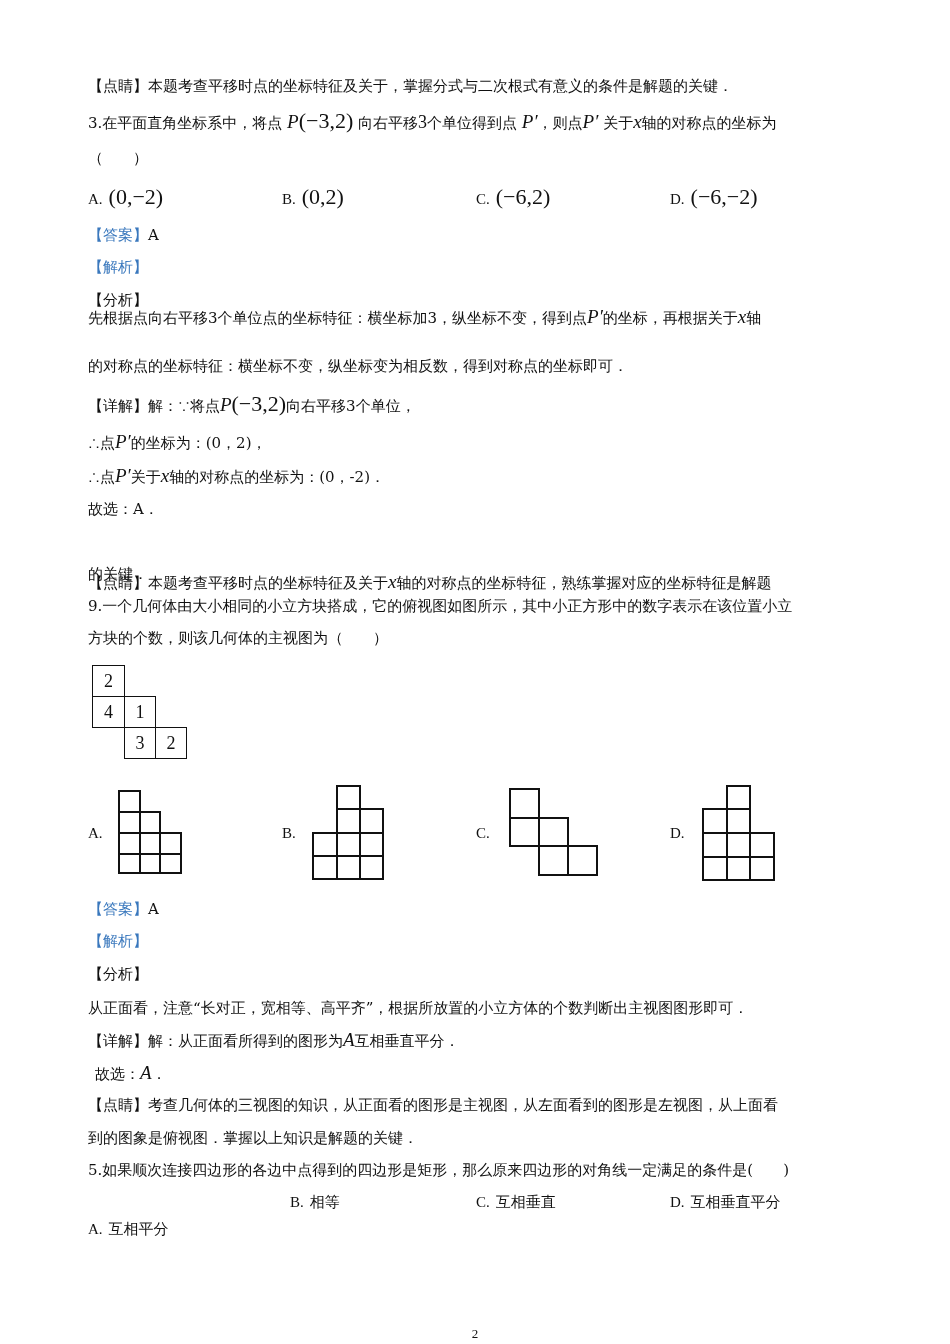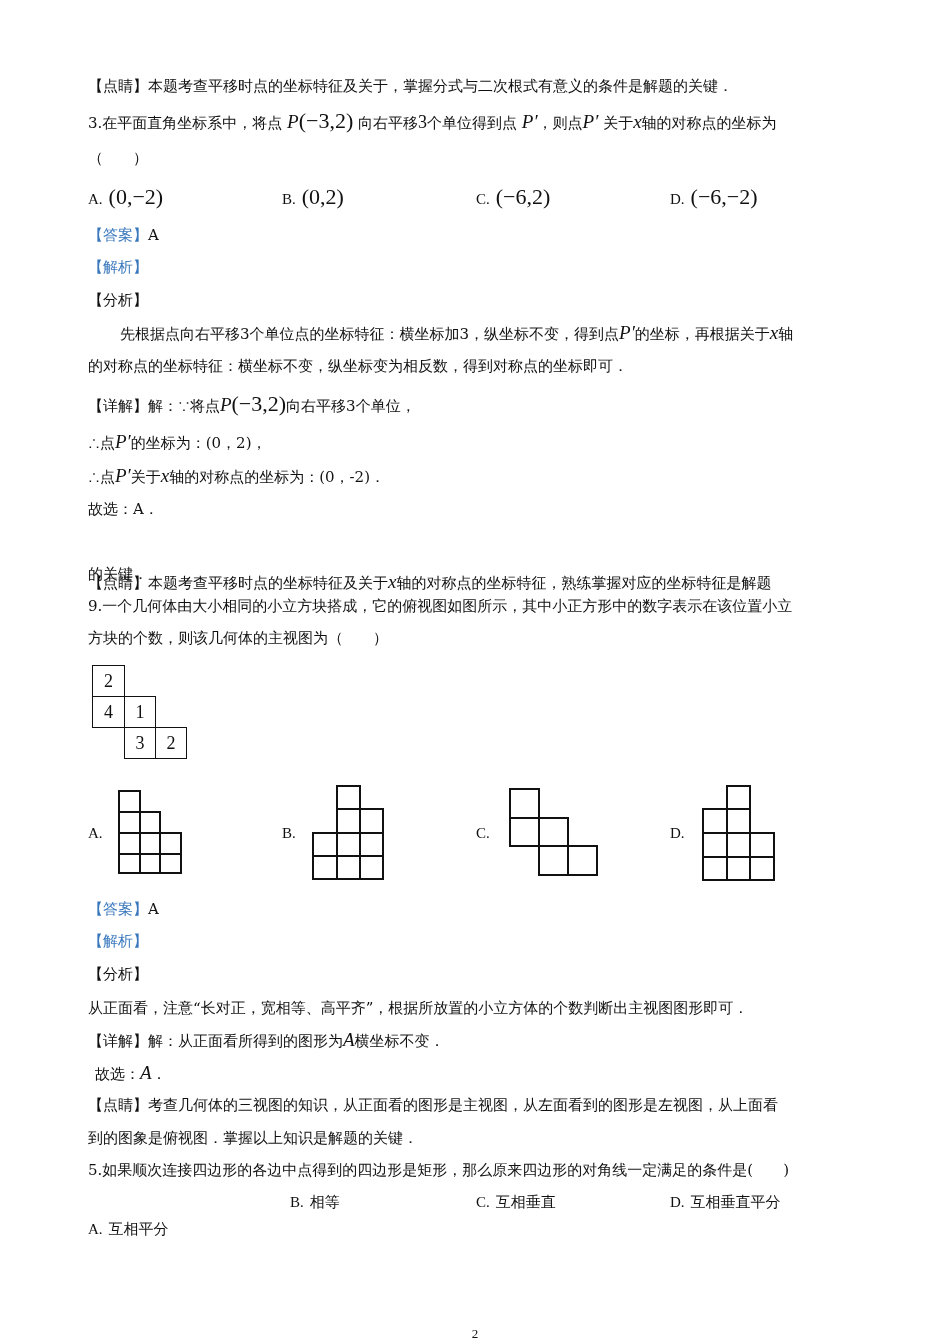--- a/index.html
+++ b/index.html
@@ -46,21 +46,21 @@
 </div>
 <div class="opt" style="left:670px; top:184px;">
   <span class="opt-letter">D.</span><span class="paren">(−6,−2)</span>
 </div>
 
 <div class="line" style="top:224px;">
   <span class="tag-blue">【答案】</span><span>A</span>
 </div>
 <div class="line tag-blue" style="top:256px;">【解析】</div>
 <div class="line" style="top:289px;">【分析】</div>
-<div class="line" style="top:322px;margin-left:32px;">
+<div class="line" style="top:306px;">
   <span>先根据点向右平移3个单位点的坐标特征：横坐标加3，纵坐标不变，得到点</span><span class="math">P′</span><span>的坐标，再根据关于</span><span class="math">x</span><span>轴</span>
 </div>
 <div class="line" style="top:355px;">的对称点的坐标特征：横坐标不变，纵坐标变为相反数，得到对称点的坐标即可．</div>
 
 <div class="line" style="top:393px;">
   <span>【详解】</span><span>解：∵将点</span><span class="math">P</span><span class="paren">(−3,2)</span><span>向右平移3个单位，</span>
 </div>
 <div class="line" style="top:431px;">
   <span>∴点</span><span class="math">P′</span><span>的坐标为：(0，2)，</span>
 </div>
@@ -132,21 +132,21 @@
   <div class="cell" style="left:47px; top:71px; width:26px; height:25px;"></div>
 </div>
 
 <div class="line" style="top:898px;">
   <span class="tag-blue">【答案】</span><span>A</span>
 </div>
 <div class="line tag-blue" style="top:930px;">【解析】</div>
 <div class="line" style="top:963px;">【分析】</div>
 <div class="line" style="top:997px;">从正面看，注意“长对正，宽相等、高平齐”，根据所放置的小立方体的个数判断出主视图图形即可．</div>
 <div class="line" style="top:1029px;">
-  <span>【详解】</span><span>解：从正面看所得到的图形为</span><span class="math">A</span><span>横坐标不变．</span>
+  <span>【详解】</span><span>解：从正面看所得到的图形为</span><span class="math">A</span><span>互相垂直平分．</span>
 </div>
 <div class="line" style="top:1062px; left:95px;">
   <span>故选：</span><span class="math">A</span><span>．</span>
 </div>
 <div class="line" style="top:1094px;">
   <span>【点睛】</span><span>考查几何体的三视图的知识，从正面看的图形是主视图，从左面看到的图形是左视图，从上面看</span>
 </div>
 <div class="line" style="top:1127px;">到的图象是俯视图．掌握以上知识是解题的关键．</div>
 
 <div class="line" style="top:1159px;">5.如果顺次连接四边形的各边中点得到的四边形是矩形，那么原来四边形的对角线一定满足的条件是(　　)</div>

